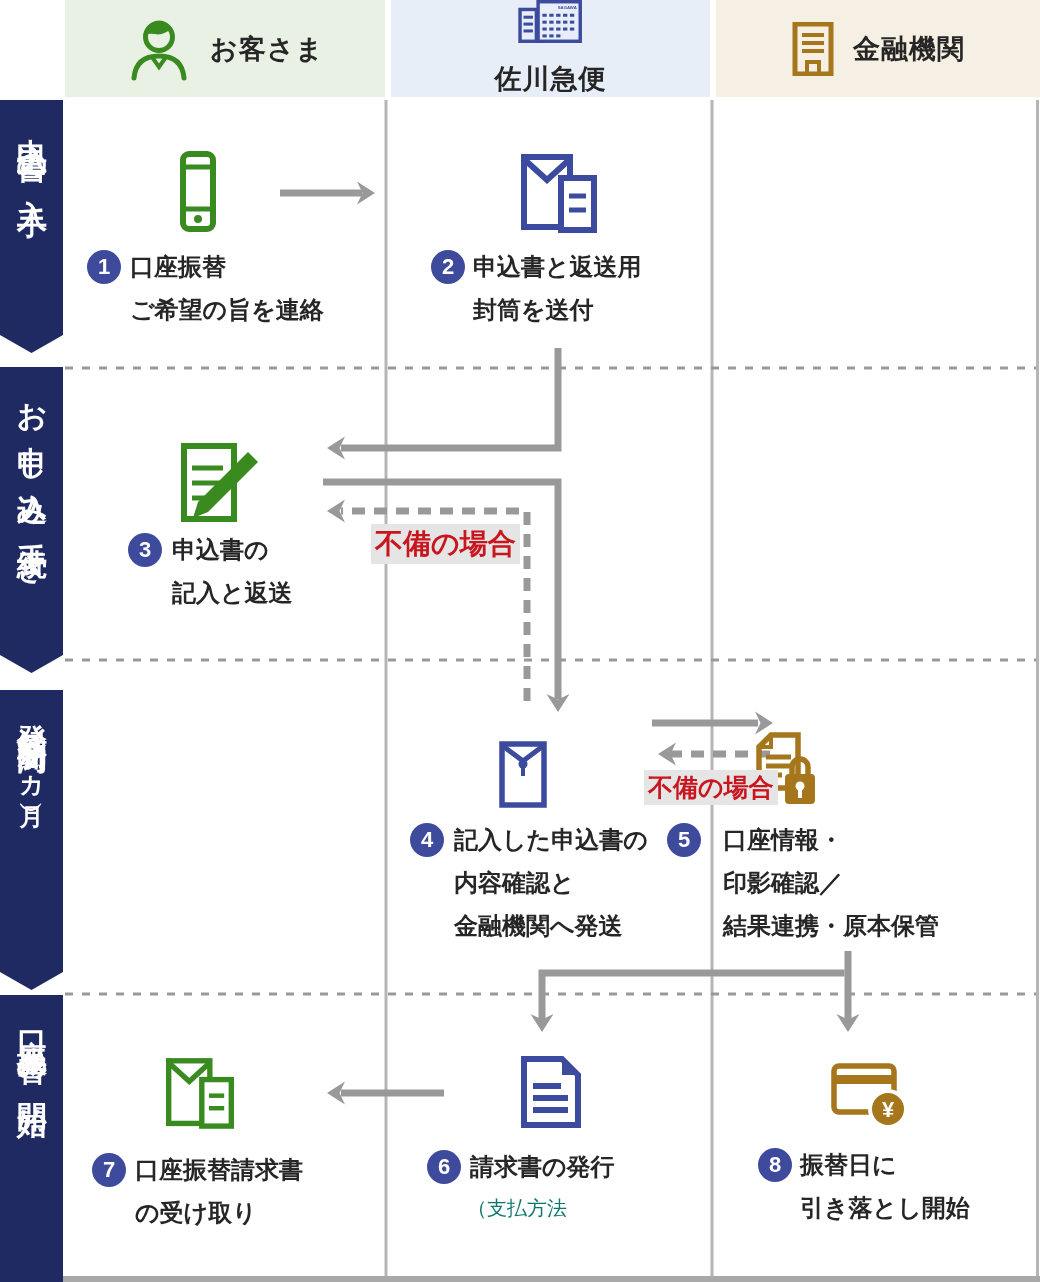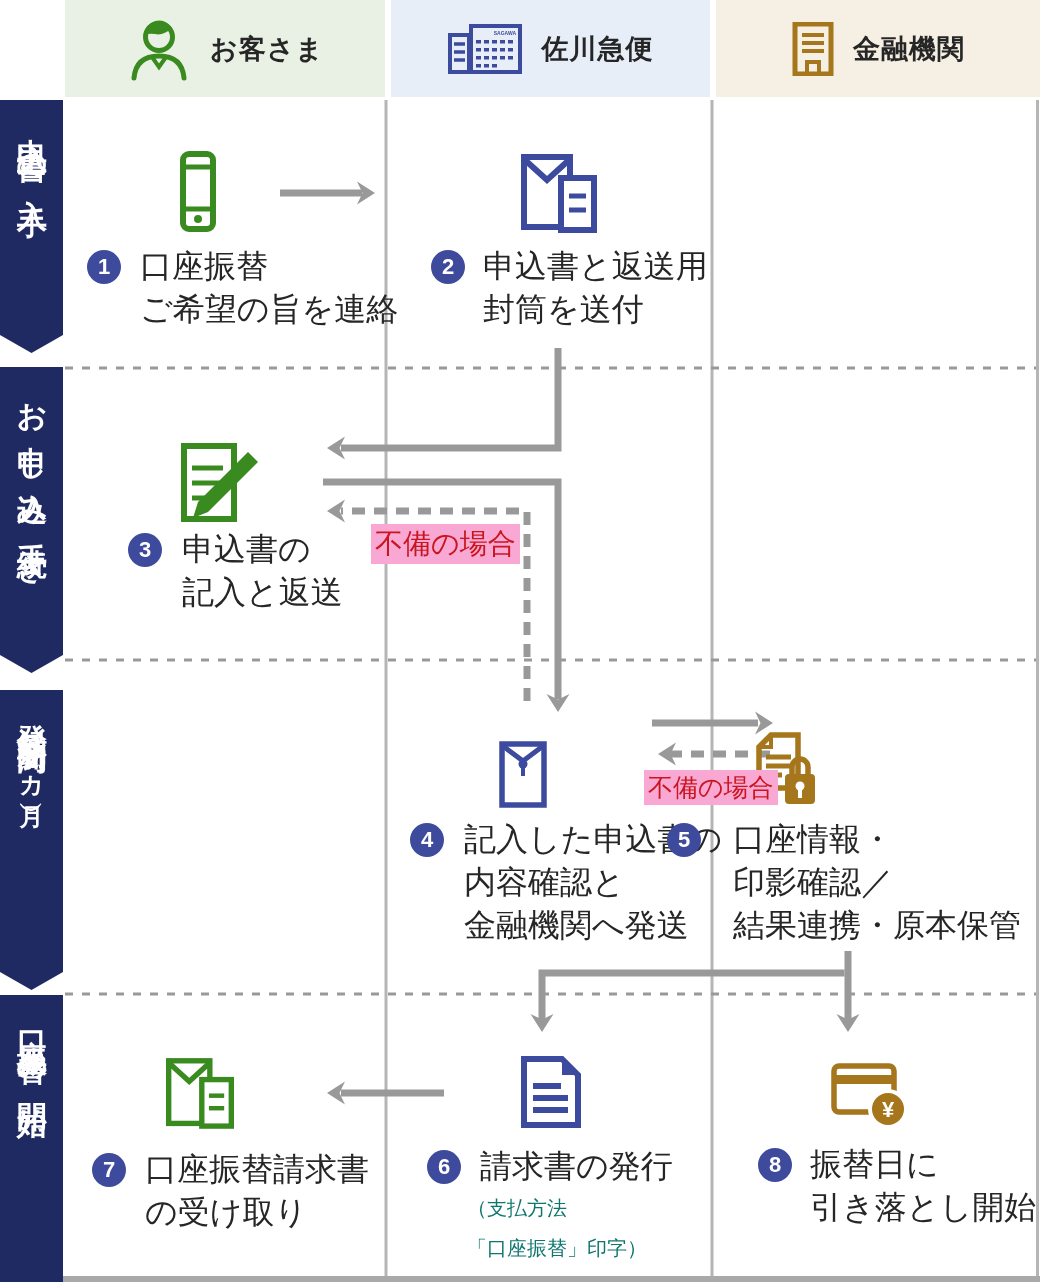--- a/index.html
+++ b/index.html
@@ -3,21 +3,21 @@
 <meta charset="utf-8">
 <style>
   html,body{margin:0;padding:0;background:#fff;}
   .canvas{
     position:relative;width:1040px;height:1282px;background:#fff;overflow:hidden;
     font-family:"Liberation Sans",sans-serif;color:#262626;
   }
   
   .hdr{position:absolute;top:0;height:97px;display:flex;align-items:center;justify-content:center;gap:18px;}
   .hdr-customer{left:65px;width:320px;background:#e9f0e4;}
-  .hdr-sagawa{left:391px;width:319px;background:#e7eef8;}
+  .hdr-sagawa{left:391px;width:319px;background:#e7eef8;flex-direction:column;}
   .hdr-finance{left:716px;width:324px;background:#f6efe3;text-align:center;}
   .hdr-label{font-size:27px;font-weight:bold;letter-spacing:1px;}
   
   .banner{
     position:absolute;left:0;width:63px;background:#1f2a63;color:#fff;
     writing-mode:vertical-rl;text-orientation:mixed;
     font-size:30px;font-weight:bold;letter-spacing:7px;
     display:flex;justify-content:flex-start;align-items:center;
     padding-top:14px;box-sizing:border-box;
   }
@@ -25,26 +25,26 @@
   .banner .sub{font-size:24px;letter-spacing:2px;}
   
   .overlay{position:absolute;left:0;top:0;z-index:1;}
   
   .icon{position:absolute;z-index:2;}
   .badge{
     position:absolute;z-index:3;width:34px;height:34px;border-radius:50%;
     background:#3e4a9c;color:#fff;font-size:22px;font-weight:bold;
     text-align:center;line-height:34px;
   }
-  .step-text{position:absolute;z-index:3;font-size:32px;font-weight:normal;line-height:43px;white-space:nowrap;margin-left:10px;}
+  .step-text{position:absolute;z-index:3;font-size:24px;font-weight:bold;line-height:43px;white-space:nowrap;}
   .step-text span{display:block;}
   .step-sub{position:absolute;z-index:3;font-size:20px;font-weight:400;line-height:40px;color:#0f766e;white-space:nowrap;}
   .step-sub span{display:block;}
   .alert{
-    position:absolute;z-index:3;color:#c9151e;font-weight:normal;background:#f9a8d4;
+    position:absolute;z-index:3;color:#c9151e;font-weight:bold;background:#e5e5e5;
     padding:1px 4px;white-space:nowrap;
   }
   .alert1{left:371px;top:524px;font-size:28px;}
   .alert2{left:644px;top:770px;font-size:25px;}
 </style>
 </head>
 <body>
 
 <div class="canvas">
 
@@ -244,21 +244,20 @@
         <line x1="12" y1="42" x2="47" y2="42"></line>
         <line x1="12" y1="54" x2="47" y2="54"></line>
     </g>
   </svg>
   <div class="badge" style="left:427px;top:1150px;">6</div>
   <div class="step-text" style="left:470px;top:1145px;">
     <span>請求書の発行</span>
   </div>
   <div class="step-sub" style="left:467px;top:1188px;">
     <span>（支払方法</span>
-      <span>「口座振替」印字）</span>
   </div>
 
   <svg class="icon" style="left:166px;top:1056px;" width="68" height="74" viewBox="0 0 76 82">
     <rect x="3" y="5" width="46" height="70" fill="none" stroke="#3a8b1f" stroke-width="6"></rect>
     <polyline points="4,8 26,28 48,8" fill="none" stroke="#3a8b1f" stroke-width="6"></polyline>
     <rect x="40" y="26" width="33" height="52" fill="#fff" stroke="#3a8b1f" stroke-width="6"></rect>
     <line x1="48" y1="44" x2="65" y2="44" stroke="#3a8b1f" stroke-width="5"></line>
     <line x1="48" y1="58" x2="65" y2="58" stroke="#3a8b1f" stroke-width="5"></line>
   </svg>
   <div class="badge" style="left:92px;top:1153px;">7</div>

